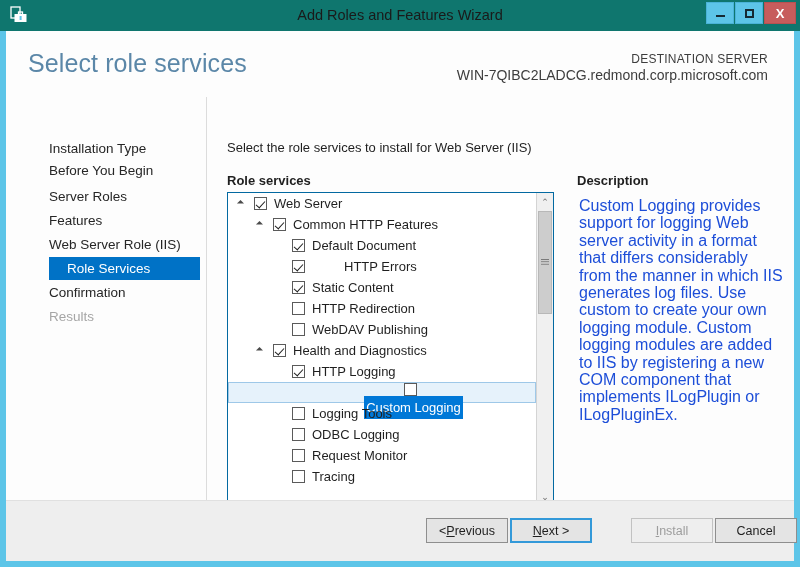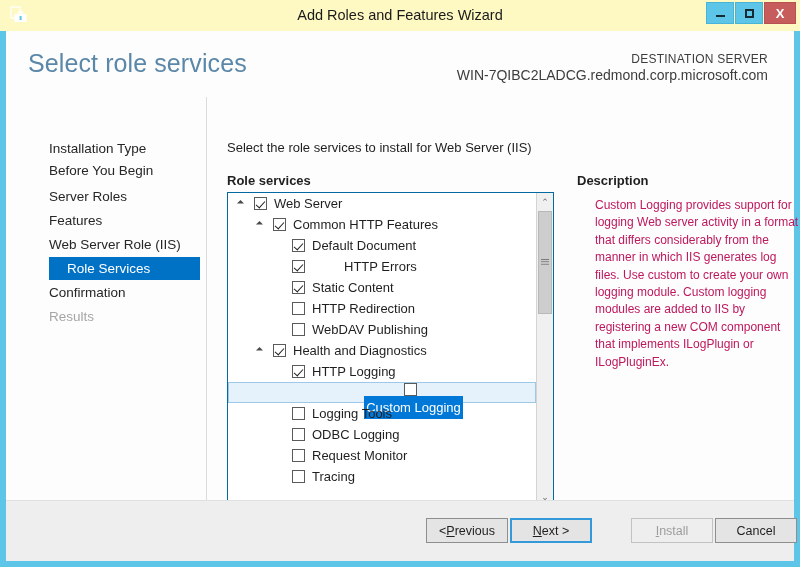--- a/index.html
+++ b/index.html
@@ -19,21 +19,21 @@
     box-sizing: border-box;
     background: #5dc5e8;
     overflow: hidden;
   }
 
   
   #titlebar {
     position: absolute;
     left: 0; top: 0;
     width: 800px; height: 31px;
-    background: #fef9c3;
+    background: #0f766e;
   }
   #title-icon {
     position: absolute;
     left: 10px; top: 6px;
     width: 18px; height: 18px;
   }
   #title-text {
     position: absolute;
     left: 0; top: 0;
     width: 800px; height: 31px;
@@ -175,25 +175,25 @@
   }
   #description-label {
     position: absolute;
     left: 370px; top: 76px;
     font-size: 13px;
     font-weight: bold;
     color: #1f1f1f;
   }
   #description-body {
     position: absolute;
-    left: 388px; top: 100px;
+    left: 372px; top: 100px;
     width: 205px;
-    font-size: 12px;
+    font-size: 16px;
     line-height: 17.4px;
-    color: #be185d;
+    color: #1d4ed8;
   }
 
   
   #treebox {
     position: absolute;
     left: 20px; top: 95px;
     width: 327px; height: 332px;
     border: 1px solid #0369a1;
     background: #ffffff;
     box-sizing: border-box;

